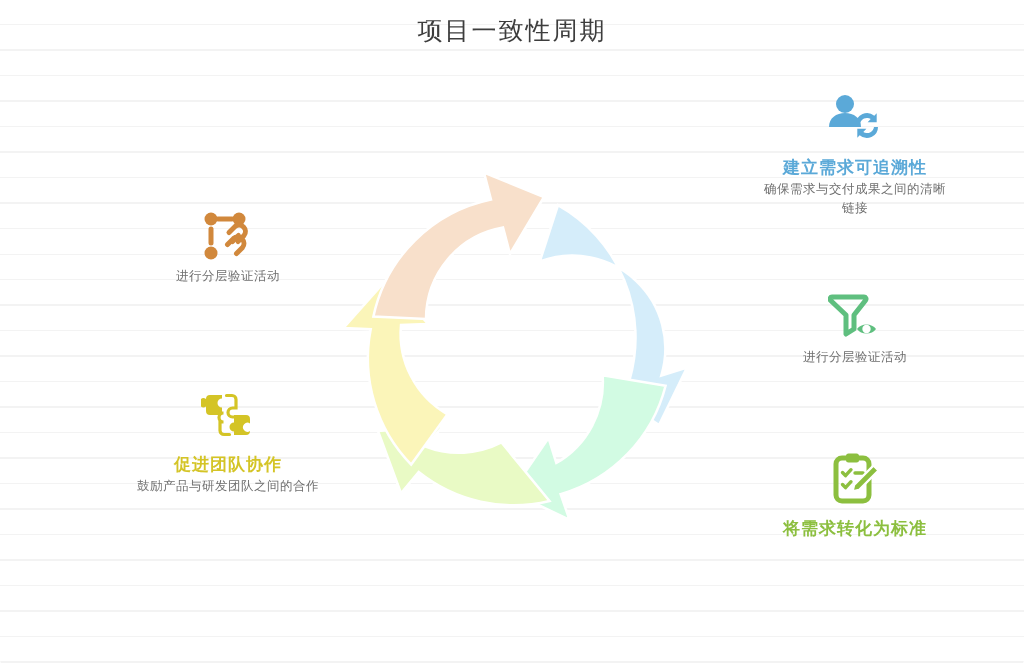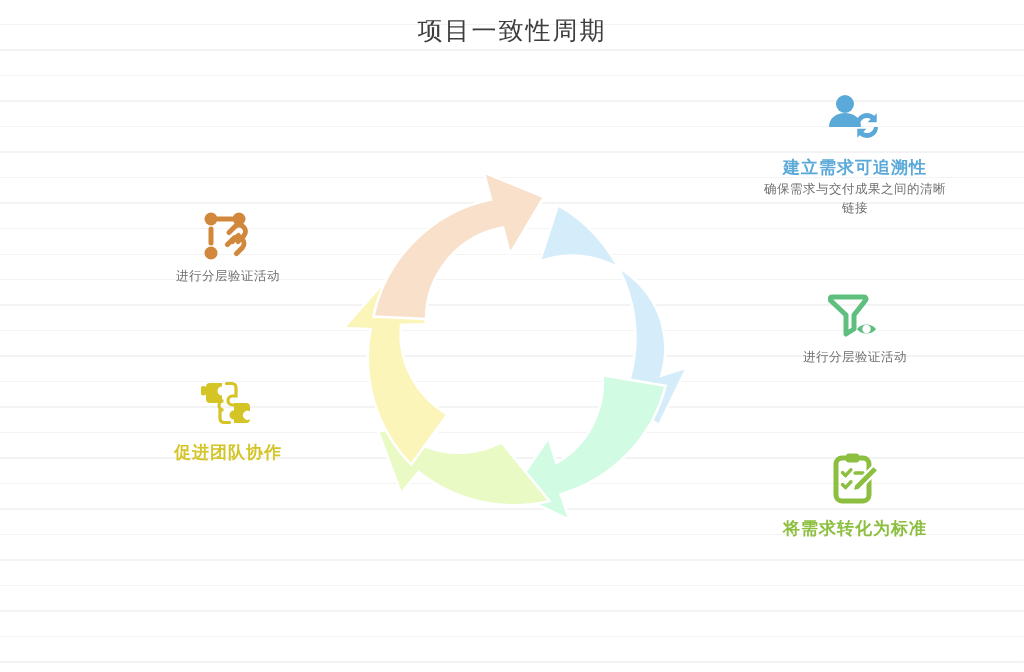--- a/index.html
+++ b/index.html
@@ -88,21 +88,21 @@
     letter-spacing: 0.5px;
     padding: 0 18px;
     font-family: "Liberation Serif", "DejaVu Serif", serif;
   }
 
   
   #item-traceability { top: 87px;  }
   #item-vv           { top: 286px; }
   #item-standards    { top: 448px; }
   #item-tools        { top: 205px; }
-  #item-collab       { top: 372px; }
+  #item-collab       { top: 384px; }
 </style>
 </head>
 <body>
 
 <div class="page">
 
   <div class="title">项目一致性周期</div>
 
   <div class="cycle">
     <svg width="430" height="430" viewBox="0 0 430 430" xmlns="http://www.w3.org/2000/svg">
@@ -230,16 +230,17 @@
             <path d="M5 10a4 4 0 0 1 4-4h12v3.5a4.5 4.5 0 1 0 0 9V26H9a4 4 0 0 1-4-4v-4.5
                      a4.5 4.5 0 1 1 0-7.5z" fill="#d4c426"></path>
             <path d="M49 42a4 4 0 0 1-4 4H33v-3.5a4.5 4.5 0 1 1 0-9V26h12a4 4 0 0 1 4 4v4.5
                      a4.5 4.5 0 1 0 0 7.5z" fill="#d4c426"></path>
             <path d="M25.5 6.5h5.5a4 4 0 0 1 4 4v8.5h-3.5a4.5 4.5 0 1 0 0 9H35V30" fill="none" stroke="#d4c426" stroke-width="3.2" stroke-linecap="round"></path>
             <path d="M28.5 45.5H23a4 4 0 0 1-4-4V33h3.5a4.5 4.5 0 1 1 0-9H19V22" fill="none" stroke="#d4c426" stroke-width="3.2" stroke-linecap="round"></path>
           </svg>
         </span>
       </div>
       <div class="item-title" style="color:#d4c426">促进团队协作</div>
+      <div class="item-desc">鼓励产品与研发团队之间的合作</div>
     </div>
   </div>
 
 </div>
 
 </body></html>

